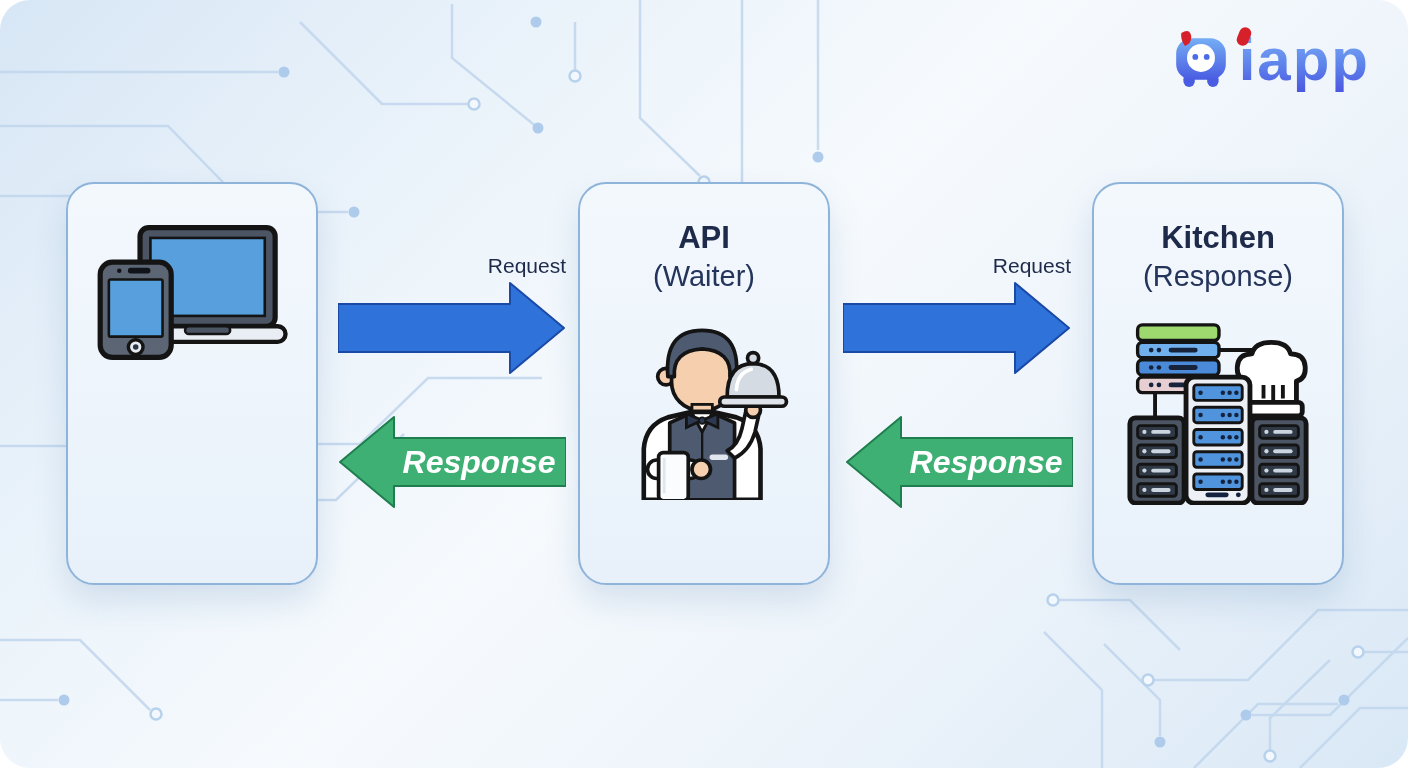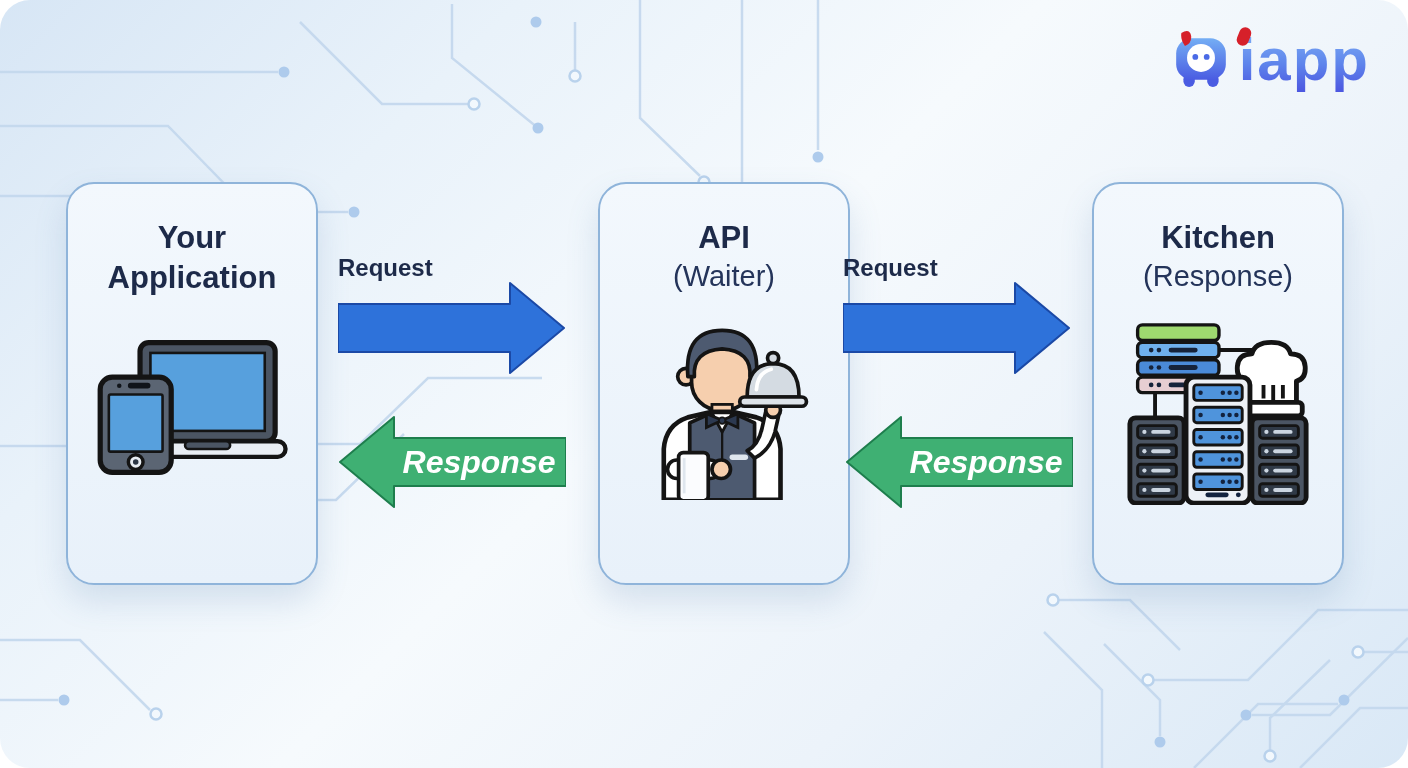--- a/index.html
+++ b/index.html
@@ -30,34 +30,34 @@
 
   
   .card {
     position:absolute; top:182px; width:252px; height:403px;
     border-radius:28px; border:2px solid #8fb4da;
     background:linear-gradient(180deg,#f3f8fd 0%,#e8f1fa 100%);
     box-shadow:0 16px 32px rgba(80,120,170,.18);
     display:flex; flex-direction:column; align-items:center;
   }
   .card-app    { left:66px;  }
-  .card-api    { left:598px; }
+  .card-api    { left:578px; }
   .card-server { left:1092px;}
 
   .card-title { margin-top:34px; font-size:31px; font-weight:700; line-height:1.3; color:#1d2a49; text-align:center; }
   .card-app .card-title { padding:0 34px; }
   .card-subtitle { font-size:29px; font-weight:400; line-height:1.25; color:#24345a; text-align:left; }
 
   .illu-devices { margin-top:40px; width:194px; height:137px; }
   .illu-waiter  { margin-top:24px; width:176px; height:181px; }
   .illu-server  { margin-top:26px; width:184px; height:184px; }
 
   
-  .flow-label-request { position:absolute; width:228px; text-align:left;
-    font-size:24px; font-weight:700; color:#1d2a49; }
+  .flow-label-request { position:absolute; width:228px; text-align:right;
+    font-size:21px; font-weight:400; color:#1d2a49; }
   .lbl-req-1 { left:338px; top:254px; }
   .lbl-req-2 { left:843px; top:254px; }
 
   .arrow-wrap { position:absolute; width:228px; height:96px; }
   .arr-blue-1  { left:338px; top:280px; }
   .arr-blue-2  { left:843px; top:280px; }
   .arr-green-1 { left:338px; top:414px; }
   .arr-green-2 { left:845px; top:414px; }
 
   .flow-label-response { position:absolute; left:56px; right:2px; top:0; bottom:0;
@@ -141,21 +141,20 @@
       <circle cx="32.5" cy="26" r="2.8" fill="#4a6ae6"></circle>
       <path d="M8 3 Q16 -2 17.5 6 Q18 13 11.5 15.5 Q7 9 8 3 Z" fill="#d6202a"></path>
     </svg>
     <div class="logo-text-wrap">
       <span class="logo-text">iapp</span>
       <span class="logo-red-mark"></span>
     </div>
   </div>
 
   <div class="card card-app">
-    <div class="card-title">Your Application</div>
     <svg class="illu-devices" viewBox="0 0 224 158">
       <rect x="52" y="4" width="156" height="114" rx="10" fill="#4b5563" stroke="#141414" stroke-width="6"></rect>
       <rect x="64" y="16" width="132" height="90" fill="#57a0dd" stroke="#141414" stroke-width="3"></rect>
       <rect x="38" y="118" width="182" height="18" rx="9" fill="#e9eef4" stroke="#141414" stroke-width="5"></rect>
       <rect x="104" y="118" width="52" height="9" rx="4.5" fill="#4b5563" stroke="#141414" stroke-width="3"></rect>
       <rect x="6" y="44" width="82" height="110" rx="14" fill="#5b6573" stroke="#141414" stroke-width="6"></rect>
       <rect x="16" y="64" width="62" height="66" rx="2" fill="#57a0dd" stroke="#141414" stroke-width="3"></rect>
       <circle cx="28" cy="54" r="2.6" fill="#10141a"></circle>
       <rect x="38" y="50.5" width="26" height="6.5" rx="3.2" fill="#10141a"></rect>
       <circle cx="47" cy="142" r="8.5" fill="#e8edf2" stroke="#141414" stroke-width="4"></circle>

